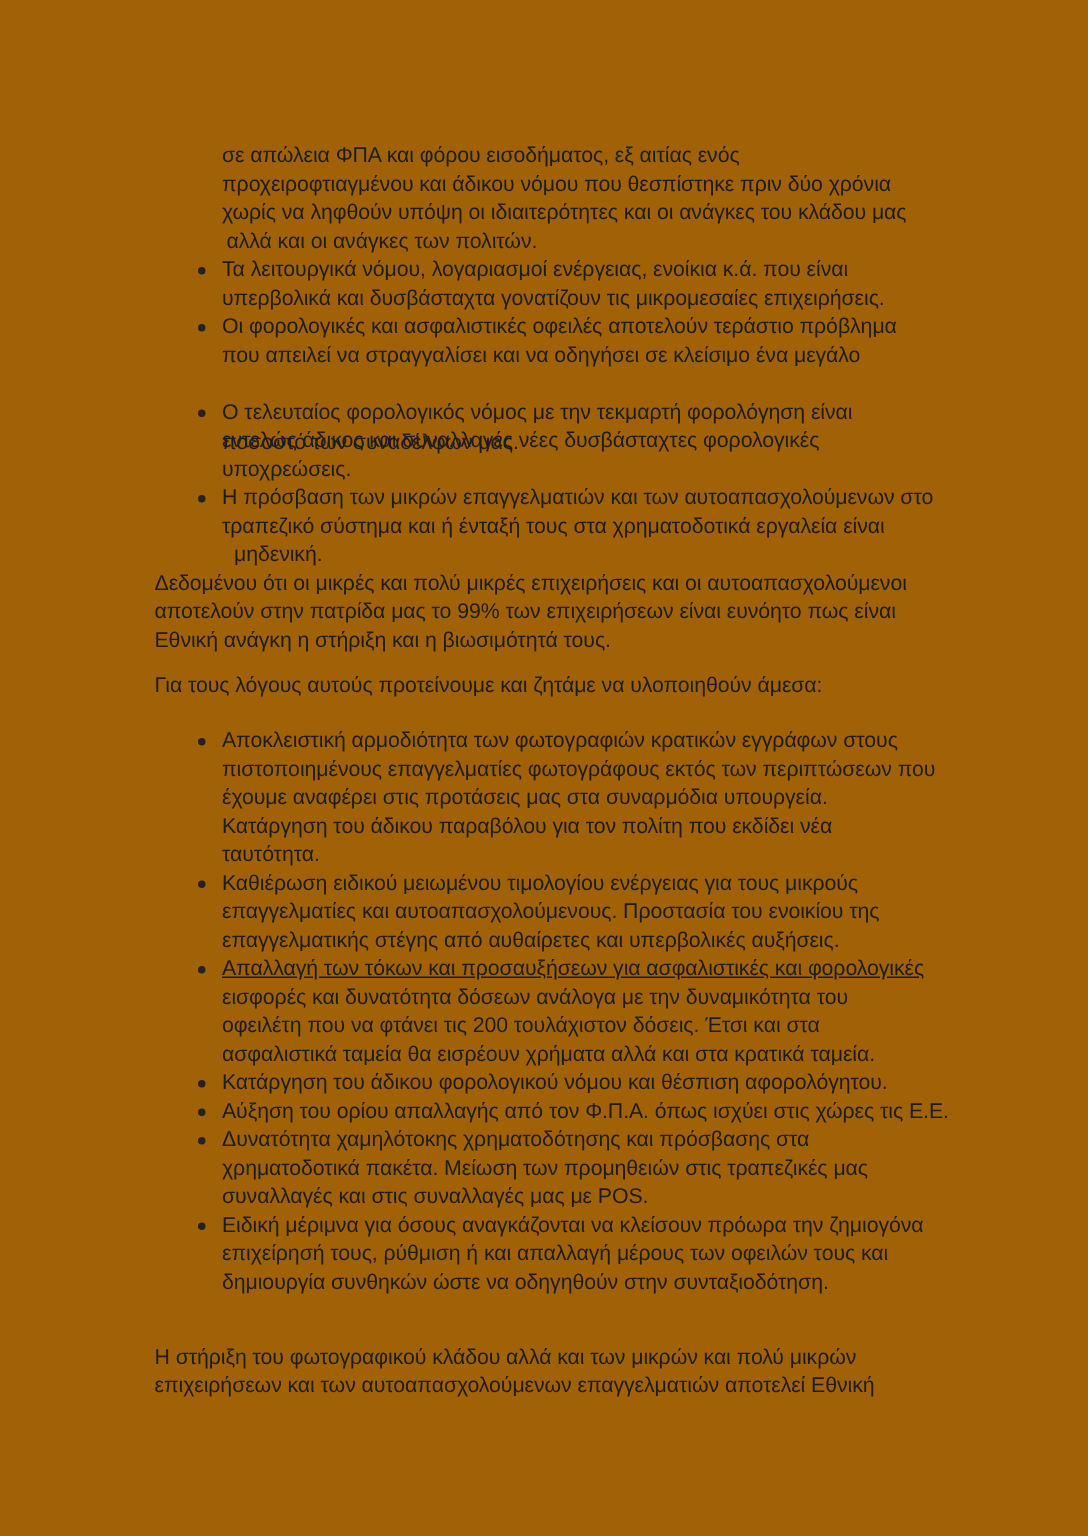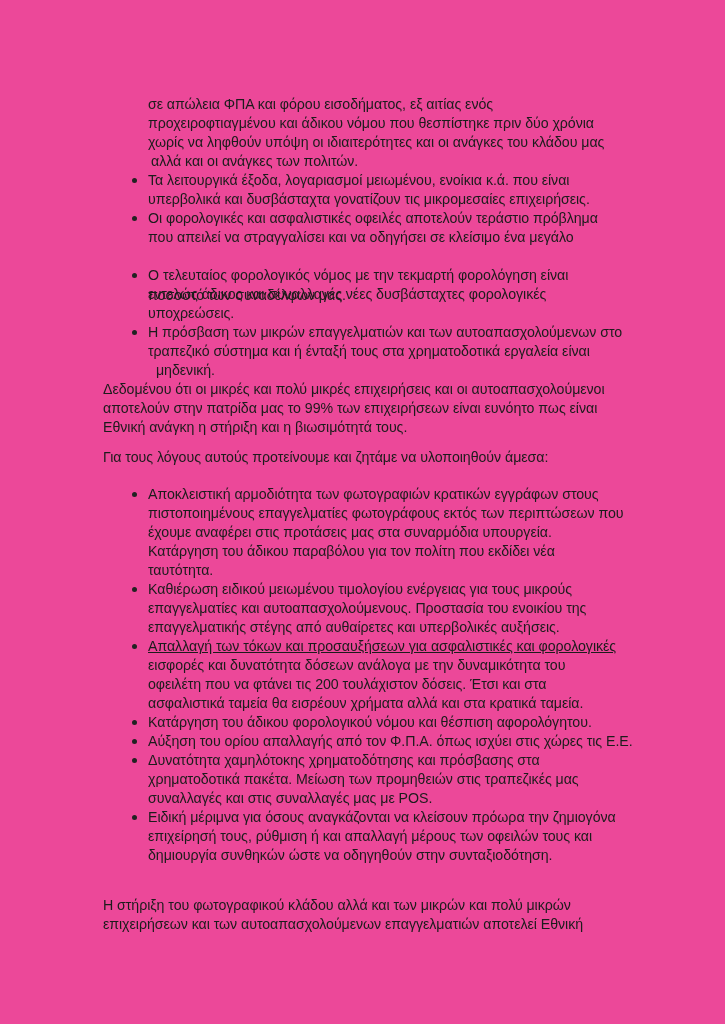--- a/index.html
+++ b/index.html
@@ -13,21 +13,21 @@
       position: relative;
       overflow: hidden;
       font-family: "Liberation Sans", "DejaVu Sans", sans-serif;
       color: #1c1c1c;
     }
     .page {
       position: absolute;
       left: 0; top: 0;
       width: 725px;
       height: 1024px;
-      background: #ec4899;
+      background: #a16207;
     }
     .line {
       position: absolute;
       white-space: nowrap;
       font-size: 14.2px;
       line-height: 19px;
       letter-spacing: -0.05px;
     }
     .bullet {
       position: absolute;
@@ -45,21 +45,21 @@
   <div>
     <div class="line" style="left:148px; top:95px;">σε απώλεια ΦΠΑ και φόρου εισοδήματος, εξ αιτίας ενός</div>
     <div class="line" style="left:148px; top:114px;">προχειροφτιαγμένου και άδικου νόμου που θεσπίστηκε πριν δύο χρόνια</div>
     <div class="line" style="left:148px; top:133px;">χωρίς να ληφθούν υπόψη οι ιδιαιτερότητες και οι ανάγκες του κλάδου μας</div>
     <div class="line" style="left:151px; top:152px;">αλλά και οι ανάγκες των πολιτών.</div>
   </div>
 
   <div>
     <div>
       <span class="bullet" style="left:132px; top:178px;"></span>
-      <div class="line" style="left:148px; top:171px;">Τα λειτουργικά έξοδα, λογαριασμοί μειωμένου, ενοίκια κ.ά. που είναι</div>
+      <div class="line" style="left:148px; top:171px;">Τα λειτουργικά νόμου, λογαριασμοί ενέργειας, ενοίκια κ.ά. που είναι</div>
       <div class="line" style="left:148px; top:190px;">υπερβολικά και δυσβάσταχτα γονατίζουν τις μικρομεσαίες επιχειρήσεις.</div>
     </div>
     <div>
       <span class="bullet" style="left:132px; top:216px;"></span>
       <div class="line" style="left:148px; top:209px;">Οι φορολογικές και ασφαλιστικές οφειλές αποτελούν τεράστιο πρόβλημα</div>
       <div class="line" style="left:148px; top:228px;">που απειλεί να στραγγαλίσει και να οδηγήσει σε κλείσιμο ένα μεγάλο</div>
       <div class="line" style="left:148px; top:247px;margin-top:39px;">ποσοστό των συναδέλφων μας.</div>
     </div>
     <div>
       <span class="bullet" style="left:132px; top:273px;"></span>

